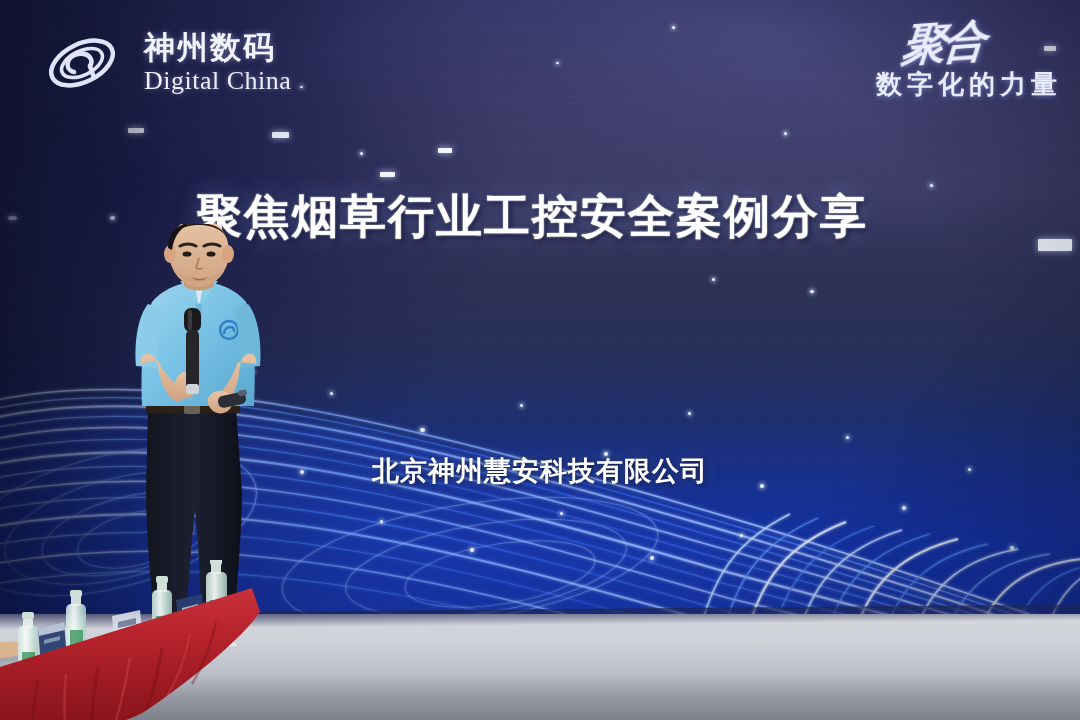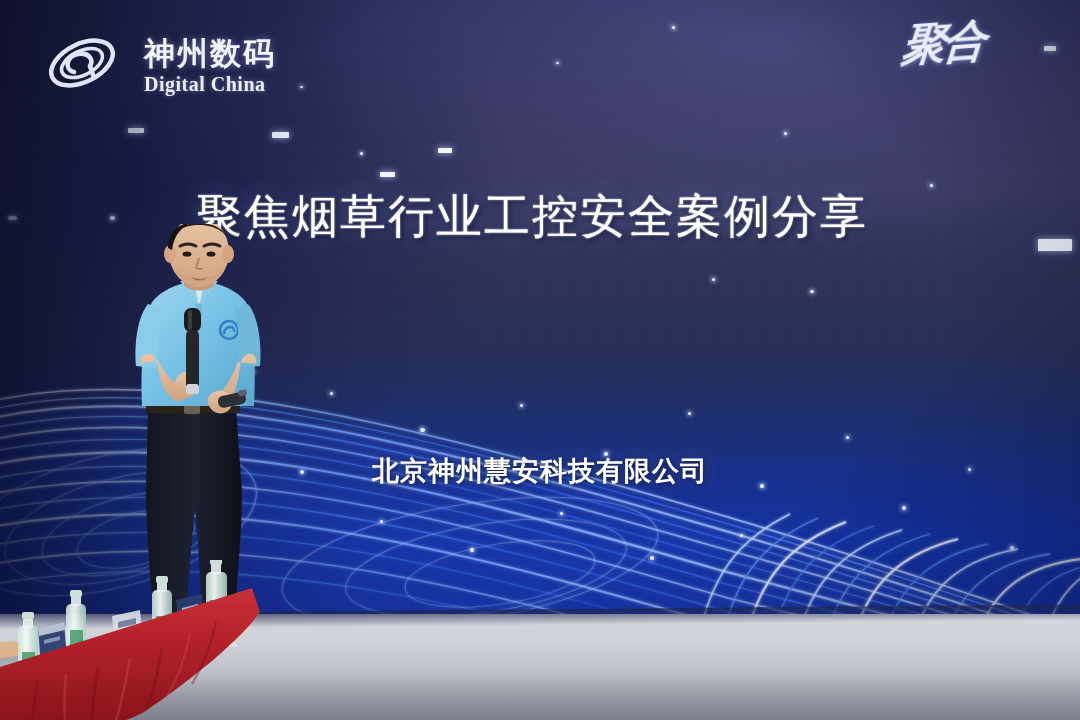--- a/index.html
+++ b/index.html
@@ -71,21 +71,21 @@
     display:flex; align-items:flex-end; gap:24px;
   }
   .logo-dc .swirl{width:76px;height:62px;display:block;}
   .logo-dc .words{display:flex;flex-direction:column;line-height:1;}
   .logo-dc .cn{
     font-size:31px; font-weight:700; color:#f3f4fb;
     letter-spacing:2px;
     text-shadow:0 0 6px rgba(180,195,255,.5);
   }
   .logo-dc .en{
-    font-size:20px; font-weight:700; color:#eceffa;
+    font-size:26px; font-weight:400; color:#eceffa;
     letter-spacing:.5px; margin-top:5px;
     font-family:"Liberation Serif","DejaVu Serif",serif;
     text-shadow:0 0 5px rgba(180,195,255,.45);
   }
 
   .logo-juhe{
     position:absolute; right:18px; top:14px;
     text-align:right;
   }
   .logo-juhe .brush{
@@ -104,21 +104,21 @@
     letter-spacing:5px;
     margin-top:-6px;
     text-shadow:0 1px 5px rgba(150,175,255,.55);
   }
 
   .slide-title{
     position:absolute;
     left:0; right:16px; top:186px;
     text-align:center;
     font-size:46px;
-    font-weight:400;
+    font-weight:700;
     color:#ffffff;
     letter-spacing:2px;
     text-shadow:
       0 0 2px rgba(255,255,255,.85),
       2px 2px 6px rgba(10,14,46,.9),
       0 0 22px rgba(150,180,255,.35);
   }
   .slide-date{
     position:absolute;
     left:0; right:0; top:352px;
@@ -302,20 +302,21 @@
         </svg>
       </span>
       <span class="words">
         <span class="cn">神州数码</span>
         <span class="en">Digital China</span>
       </span>
     </div>
 
     <div class="logo-juhe">
       <div class="brush">聚合</div>
+      <div class="tagline">数字化的力量</div>
     </div>
 
     <div class="slide-title">聚焦烟草行业工控安全案例分享</div>
     <div class="slide-company">北京神州慧安科技有限公司</div>
 
   </div>
 
   <div class="floor"></div>
   <div class="floor-edge"></div>
   <div class="floor-shadow"></div>

